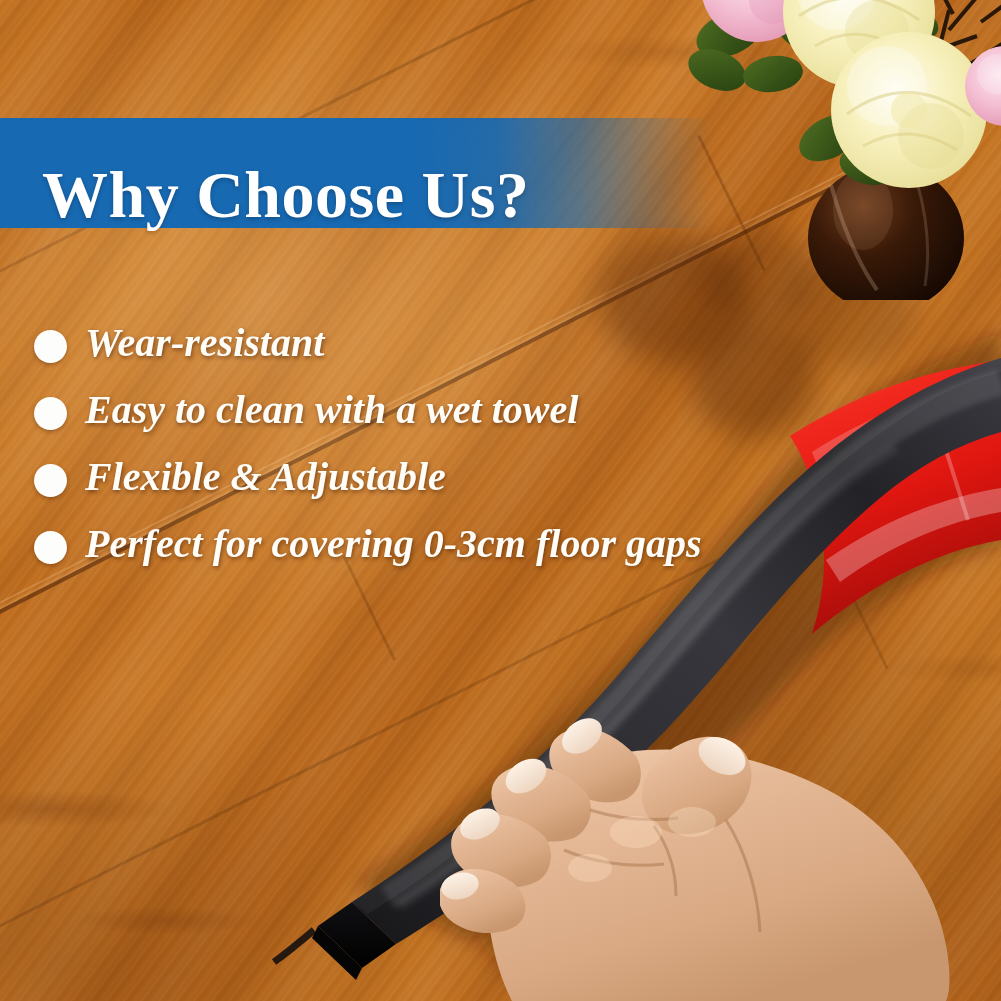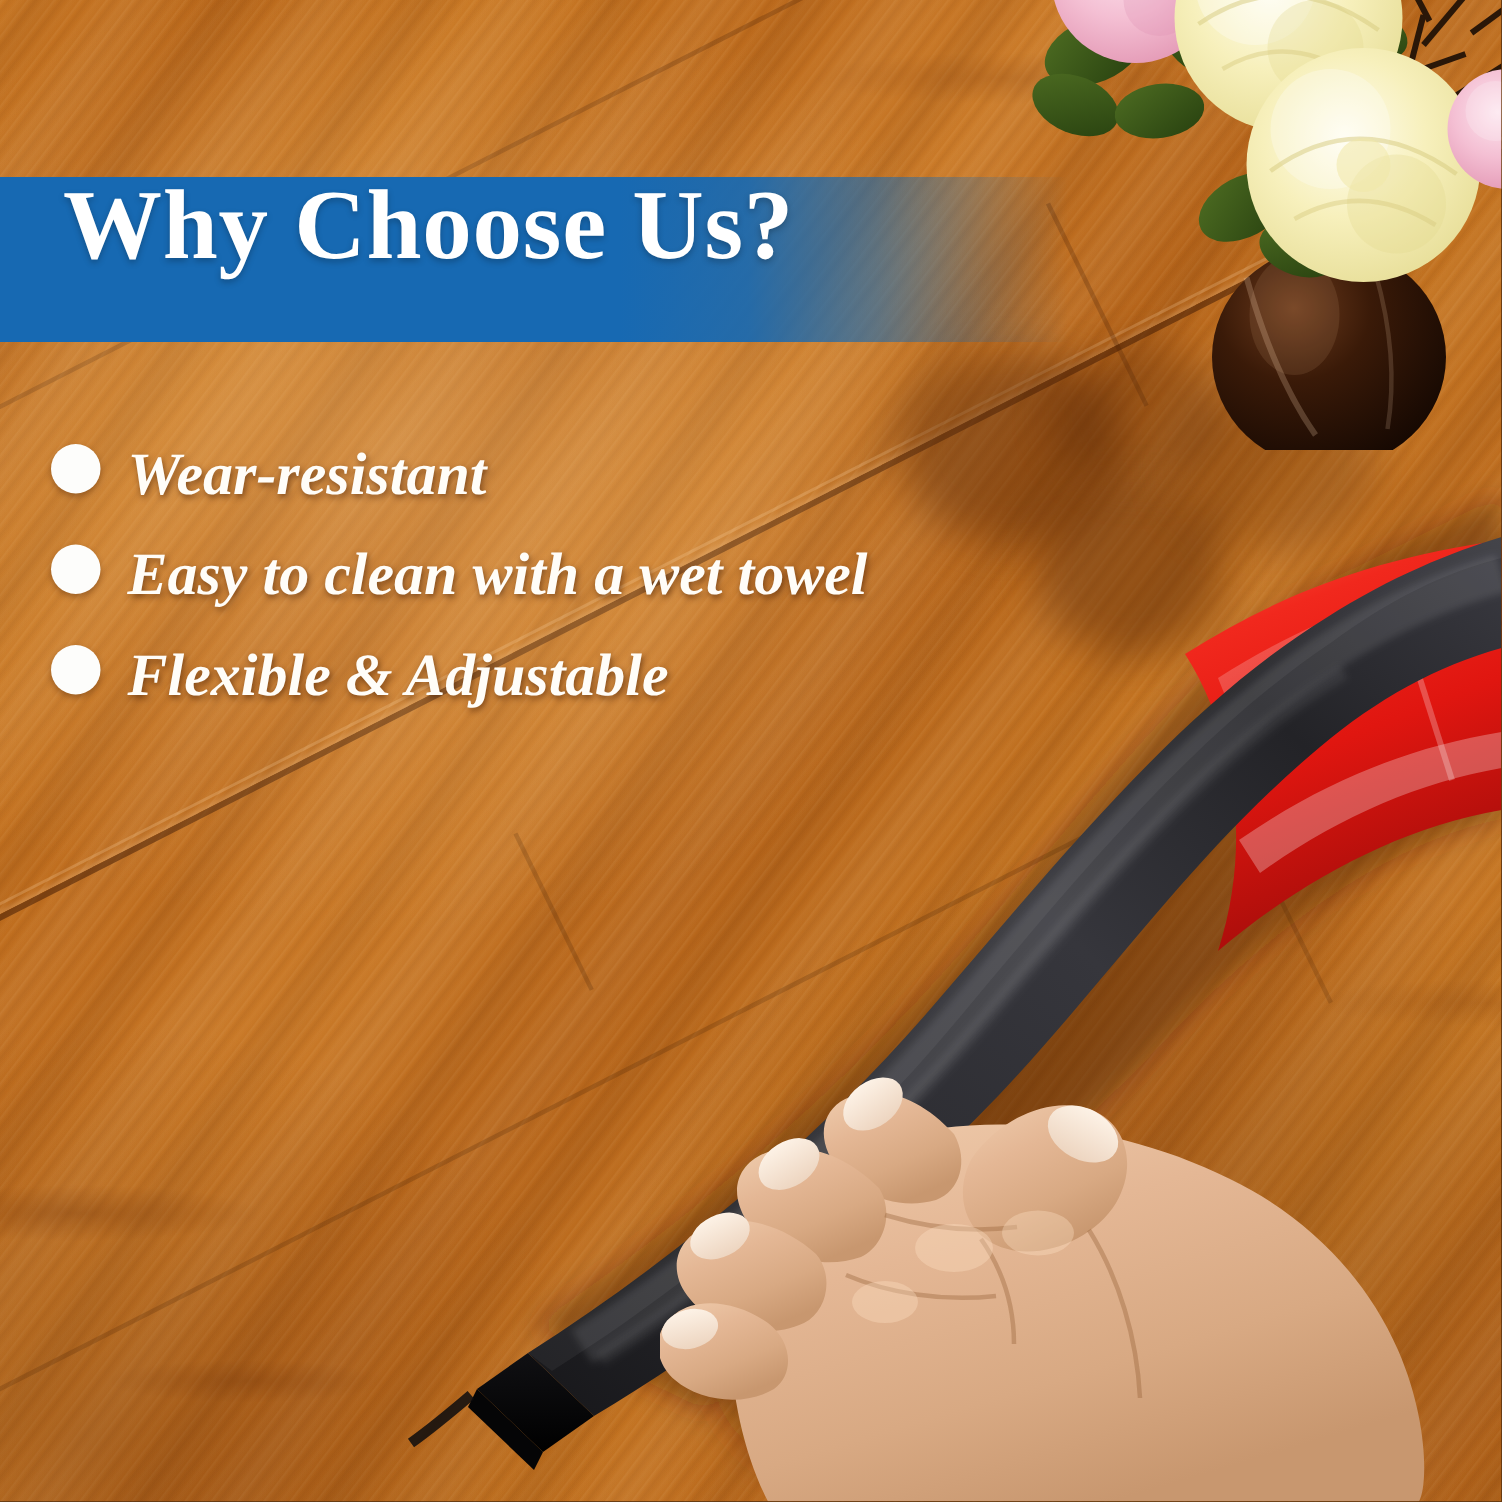--- a/index.html
+++ b/index.html
@@ -86,40 +86,40 @@
 
   
   .hand{position:absolute;}
 
   
   .banner{
     position:absolute;left:0;top:118px;width:712px;height:110px;
     background:linear-gradient(90deg,
        #1769b2 0%, #1769b2 58%, rgba(23,105,178,.92) 70%,
        rgba(23,105,178,.60) 82%, rgba(23,105,178,.22) 93%, rgba(23,105,178,0) 100%);
-    display:flex;align-items:flex-start;
+    display:flex;align-items:flex-end;
   }
   .banner-title{
     color:#fff;
     font-family:"Liberation Serif",serif;
     font-size:66px;
     font-weight:700;
     letter-spacing:.5px;
     padding-left:42px;
     line-height:1;
     text-shadow:0 2px 4px rgba(0,0,0,.25);
     white-space:nowrap;
   }
 
   
   .bullets{
     position:absolute;left:0;top:296px;width:760px;
   }
   .bullet-row{
-    display:flex;align-items:flex-start;
+    display:flex;align-items:flex-end;
     height:67px;
   }
   .bullet-dot{
     width:33px;height:33px;border-radius:50%;
     background:#fdfdfb;
     margin-left:34px;margin-right:18px;
     flex:0 0 auto;
     box-shadow:0 2px 4px rgba(60,22,2,.35);
   }
   .bullet-text{
@@ -406,16 +406,20 @@
     <div class="bullet-row">
       <span class="bullet-dot"></span>
       <span class="bullet-text">Easy to clean with a wet towel</span>
     </div>
 
     <div class="bullet-row">
       <span class="bullet-dot"></span>
       <span class="bullet-text">Flexible &amp; Adjustable</span>
     </div>
 
+    <div class="bullet-row">
+      <span class="bullet-dot"></span>
+      <span class="bullet-text">Perfect for covering 0-3cm floor gaps</span>
+    </div>
 
   </div>
 
 </div>
 
 </body></html>

